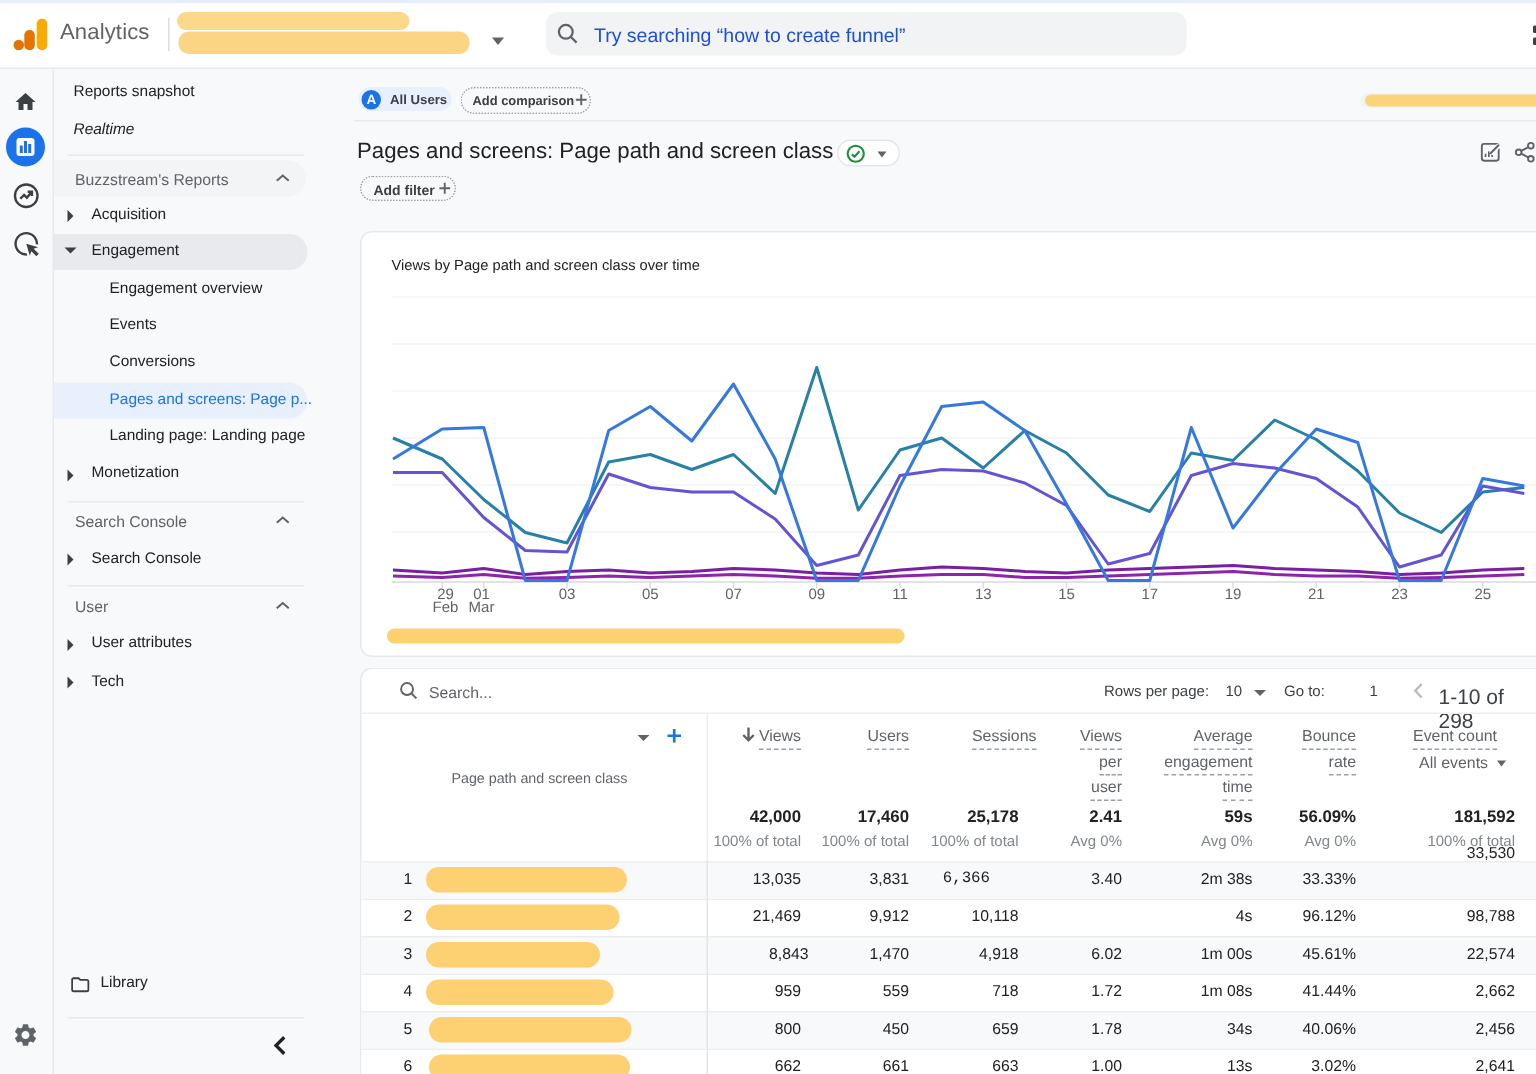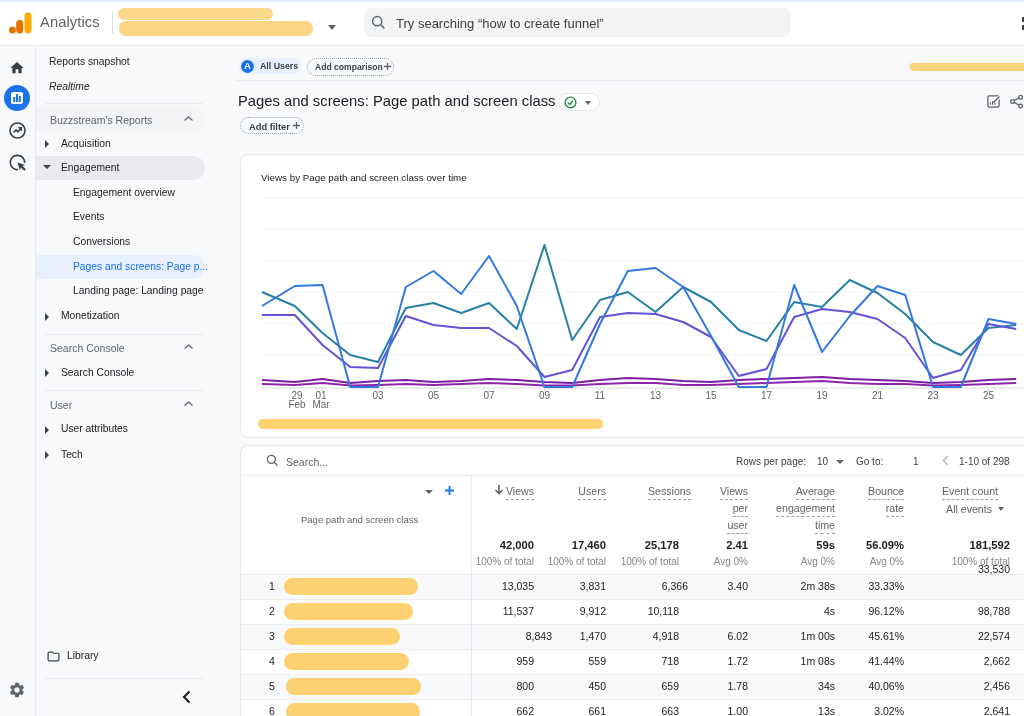--- a/index.html
+++ b/index.html
@@ -24,21 +24,21 @@
 
 <div class="abs" style="left:118px;top:8px;width:155px;height:12px;border-radius:6px;background:#fbd88a;"></div>
 <div class="abs" style="left:119px;top:21px;width:194px;height:15px;border-radius:7px;background:#fbd484;"></div>
 <div style="position:absolute;left:328px;top:25px;width:0;height:0;border-top:5px solid #5f6368;border-left:4.5px solid transparent;border-right:4.5px solid transparent;"></div>
 
 <div class="abs" style="left:364px;top:8px;width:427px;height:29px;background:#f1f3f4;border-radius:8px;"></div>
 <svg class="abs" style="left:371px;top:15px;" width="15" height="15" viewBox="0 0 15 15">
     <circle cx="6.2" cy="6.2" r="4.6" fill="none" stroke="#5f6368" stroke-width="1.5"></circle>
     <path d="M9.8 9.8l3.6 3.6" stroke="#5f6368" stroke-width="1.5"></path>
   </svg>
-<div class="abs" style="left:396px;top:16px;font-size:13px;color:#404040;">Try searching “how to create funnel”</div>
+<div class="abs" style="left:396px;top:16px;font-size:13px;color:#1d4ed8;">Try searching “how to create funnel”</div>
 
 <div class="abs" style="left:1021.5px;top:16.5px;width:5px;height:5.5px;background:#3c4043;border-radius:1px;"></div>
 <div class="abs" style="left:1021.5px;top:24.5px;width:5px;height:5.5px;background:#3c4043;border-radius:1px;"></div>
 
 <div class="abs" style="left:0;top:46px;width:36px;height:670px;background:#f8f9fa;border-right:1px solid #e8eaed;"></div>
 <svg class="abs" style="left:9px;top:60px;" width="16" height="16" viewBox="0 0 24 24">
     <path d="M10 20v-6h4v6h5v-8h3L12 3 2 12h3v8z" fill="#3c4043"></path>
   </svg>
 <div class="abs" style="left:4px;top:85px;width:26px;height:26px;border-radius:50%;background:#1a73e8;"></div>
 <svg class="abs" style="left:10px;top:91px;" width="14" height="14" viewBox="0 0 14 14">
@@ -223,21 +223,21 @@
   </svg>
 <div class="abs" style="left:286px;top:456px;font-size:10.5px;color:#5f6368;">Search...</div>
 <div class="abs" style="left:736px;top:456px;font-size:10px;color:#3c4043;">Rows per page:</div>
 <div class="abs" style="left:817px;top:456px;font-size:10px;color:#3c4043;">10</div>
 <div class="tri" style="left:836px;top:460px;border-top:4.5px solid #5f6368;border-left:4px solid transparent;border-right:4px solid transparent;"></div>
 <div class="abs" style="left:856px;top:456px;font-size:10px;color:#3c4043;">Go to:</div>
 <div class="abs" style="left:913px;top:456px;font-size:10px;color:#3c4043;">1</div>
 <svg class="abs" style="left:942px;top:455px;" width="7" height="11" viewBox="0 0 7 11">
     <path d="M5.8 1L1.5 5.5 5.8 10" fill="none" stroke="#b8bcc1" stroke-width="1.6"></path>
   </svg>
-<div class="abs" style="left:959px;top:456px;font-size:10px;color:#3c4043;">1-10 of 298</div>
+<div class="abs" style="left:959px;top:456px;font-size:14px;color:#3c4043;">1-10 of 298</div>
 <div class="rowline" style="top:475px;"></div>
 <div class="abs" style="left:471px;top:475px;width:1px;height:241px;background:#ebedef;"></div>
 
 <div class="hdr" style="left:301px;top:486px;font-size:9.5px;margin-top:28px;">Page path and screen class</div>
 <div class="tri" style="left:425px;top:490px;border-top:4.5px solid #5f6368;border-left:4px solid transparent;border-right:4px solid transparent;"></div>
 <svg class="abs" style="left:444px;top:485px;" width="11" height="11" viewBox="0 0 11 11">
     <path d="M5.5 1v9M1 5.5h9" stroke="#1a73e8" stroke-width="1.8"></path>
   </svg>
 <div class="hdr" style="right:490px;top:485px;"><span>Views</span></div>
 <svg class="abs" style="left:494px;top:484px;" width="10" height="11" viewBox="0 0 10 11">
@@ -271,41 +271,41 @@
 <div class="rsub" style="right:120px;top:556px;">Avg 0%</div>
 <div class="rnum" style="right:14px;top:539px;font-weight:bold;font-size:11.2px;">181,592</div>
 <div class="rsub" style="right:14px;top:556px;">100% of total</div>
 
 <div class="abs" style="left:241px;top:574px;width:783px;height:25px;background:#f8f9fa;"></div>
 <div class="rowline" style="top:574px;"></div>
 <div class="rnum" style="left:269px;top:580px;">1</div>
 <div class="blob" style="left:284px;top:578px;width:134px;"></div>
 <div class="rnum" style="right:490px;top:580px;">13,035</div>
 <div class="rnum" style="right:418px;top:580px;">3,831</div>
-<div class="rnum" style="right:336px;top:580px;">6,366</div>
+<div class="rnum" style="right:364px;top:580px;font-family:Liberation Mono, monospace;">6,366</div>
 <div class="rnum" style="right:276px;top:580px;">3.40</div>
 <div class="rnum" style="right:189px;top:580px;">2m 38s</div>
 <div class="rnum" style="right:120px;top:580px;">33.33%</div>
 <div class="rnum" style="right:14px;top:563px;">33,530</div>
 <div class="abs" style="left:241px;top:599px;width:783px;height:25px;background:#ffffff;"></div>
 <div class="rowline" style="top:599px;"></div>
 <div class="rnum" style="left:269px;top:605px;">2</div>
 <div class="blob" style="left:284px;top:603px;width:129px;"></div>
-<div class="rnum" style="right:490px;top:605px;">11,537</div>
+<div class="rnum" style="right:490px;top:605px;">21,469</div>
 <div class="rnum" style="right:418px;top:605px;">9,912</div>
 <div class="rnum" style="right:345px;top:605px;">10,118</div>
 <div class="rnum" style="right:276px;top:605px;margin-top:24px;">1.16</div>
 <div class="rnum" style="right:189px;top:605px;">4s</div>
 <div class="rnum" style="right:120px;top:605px;">96.12%</div>
 <div class="rnum" style="right:14px;top:605px;">98,788</div>
 <div class="abs" style="left:241px;top:624px;width:783px;height:25px;background:#f8f9fa;"></div>
 <div class="rowline" style="top:624px;"></div>
 <div class="rnum" style="left:269px;top:630px;">3</div>
 <div class="blob" style="left:284px;top:628px;width:116px;"></div>
-<div class="rnum" style="right:472px;top:630px;text-align:right;">8,843</div>
+<div class="rnum" style="right:485px;top:630px;text-align:right;">8,843</div>
 <div class="rnum" style="right:418px;top:630px;">1,470</div>
 <div class="rnum" style="right:345px;top:630px;">4,918</div>
 <div class="rnum" style="right:276px;top:630px;">6.02</div>
 <div class="rnum" style="right:189px;top:630px;">1m 00s</div>
 <div class="rnum" style="right:120px;top:630px;">45.61%</div>
 <div class="rnum" style="right:14px;top:630px;">22,574</div>
 <div class="abs" style="left:241px;top:649px;width:783px;height:25px;background:#ffffff;"></div>
 <div class="rowline" style="top:649px;"></div>
 <div class="rnum" style="left:269px;top:655px;">4</div>
 <div class="blob" style="left:284px;top:653px;width:125px;"></div>

